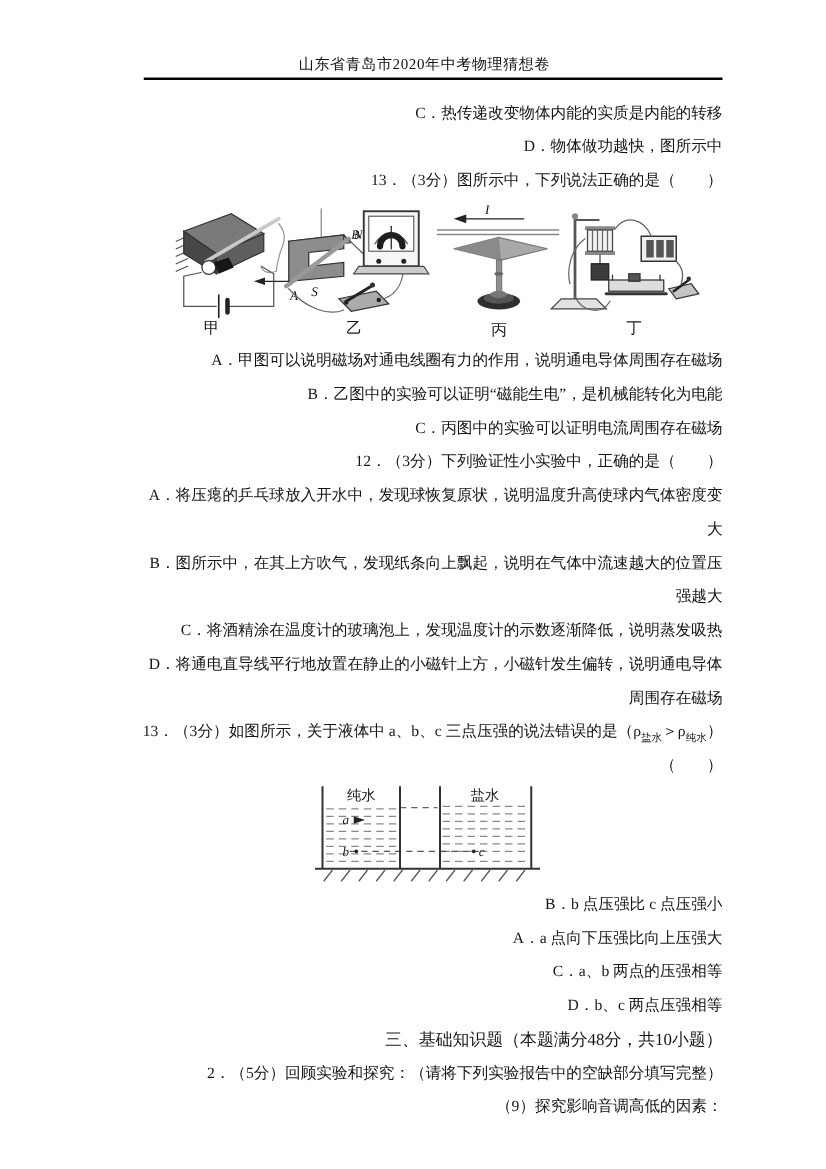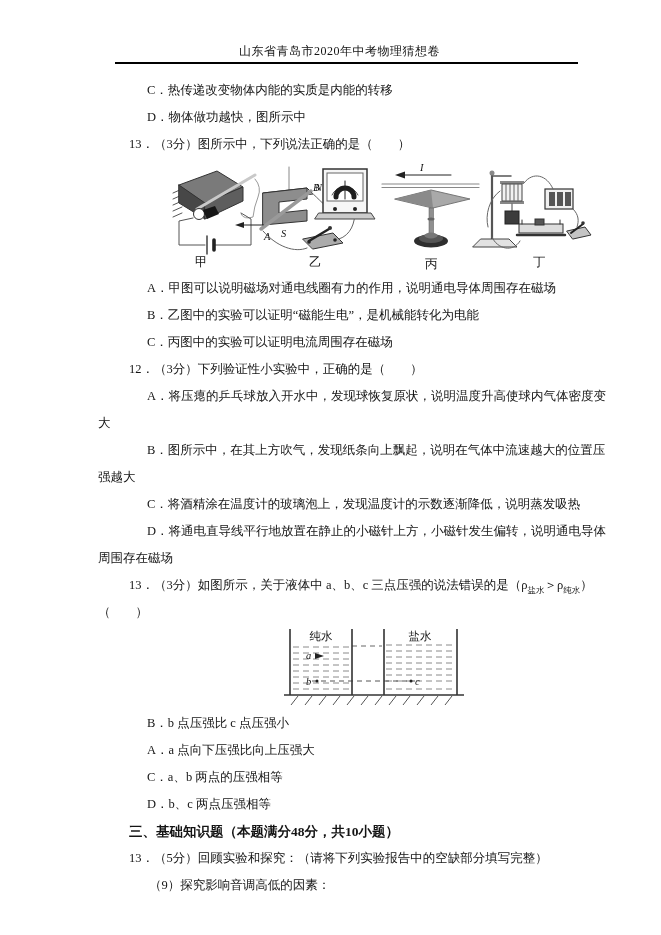--- a/index.html
+++ b/index.html
@@ -7,25 +7,25 @@
     position:relative;
     width:661px; height:935px;
     background:#ffffff;
     font-family:"Liberation Serif","DejaVu Serif",serif;
     color:#141414;
     overflow:hidden;
   }
   .hdr { padding-top:44px;margin-left:18px; }
   .hdr-title { text-align:center; font-size:12px; line-height:15px; letter-spacing:0.5px; }
   .hdr-rule { margin:3px 0 0 97px; width:463px; border-bottom:2px solid #000; height:0; }
-  .content { margin-left:98px; width:512px; font-size:12.5px; line-height:27px; padding-top:13px; }
+  .content { margin-left:66px; width:512px; font-size:12.5px; line-height:27px; padding-top:13px;text-align:right; }
   .content p { margin:0; }
   .q    { text-indent:31px; }
   .opt  { text-indent:49px; }
-  .section { text-indent:31px; font-weight:bold; font-size:13.5px; }
+  .section { text-indent:31px; font-weight:normal; font-size:13.5px; }
   .subq { text-indent:51px; }
   .fig1 { display:block; margin:3px 0 2px 69px; }
   .fig2 { display:block; margin:2px 0 2px 186px; }
   sub.rho { font-size:8.5px; line-height:0; }
   svg text { font-family:"Liberation Serif","DejaVu Serif",serif; fill:#141414; }
   svg .figlabel { font-size:12.5px; }
   svg .small-it { font-size:10.5px; font-style:italic; }
   svg .tank-label { font-size:11.5px; }
 </style>
 </head>
@@ -211,17 +211,17 @@
       </g>
     </svg>
 
     <p class="opt">B．b 点压强比 c 点压强小</p>
     <p class="opt">A．a 点向下压强比向上压强大</p>
     <p class="opt">C．a、b 两点的压强相等</p>
     <p class="opt">D．b、c 两点压强相等</p>
 
     <p class="section">三、基础知识题（本题满分48分，共10小题）</p>
 
-    <p class="q">13．（5分）回顾实验和探究：（请将下列实验报告中的空缺部分填写完整）</p>
+    <p class="q">2．（5分）回顾实验和探究：（请将下列实验报告中的空缺部分填写完整）</p>
     <p class="subq">（9）探究影响音调高低的因素：</p>
 
   </div>
 </div>
 
 </body></html>

